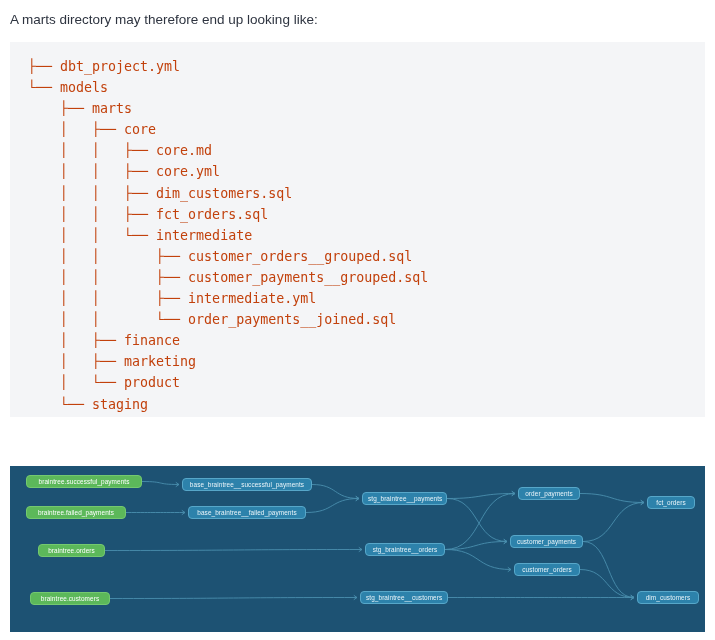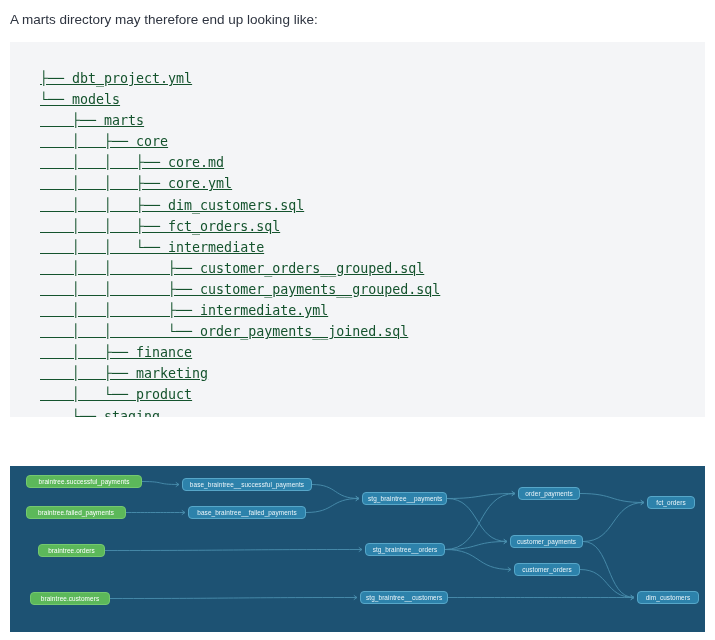--- a/index.html
+++ b/index.html
@@ -34,28 +34,27 @@
     left: 10px;
     top: 42px;
     width: 695px;
     height: 375px;
     background: #f4f5f7;
     box-sizing: border-box;
     padding: 10px 0 0 14px;
     overflow: hidden;
   }
   .codeblock pre {
-    margin: 16px;
+    margin: 4px;
     font-family: "DejaVu Sans Mono", "Liberation Mono", monospace;
     font-size: 13.3px;
     line-height: 21.1px;
-    color: #14532d;
+    color: #c2410c;
     white-space: pre;
     letter-spacing: 0px;
-    text-decoration: underline;
   }
 
   
   .dag {
     position: absolute;
     left: 10px;
     top: 466px;
     width: 695px;
     height: 166px;
     background: #1d5273;

